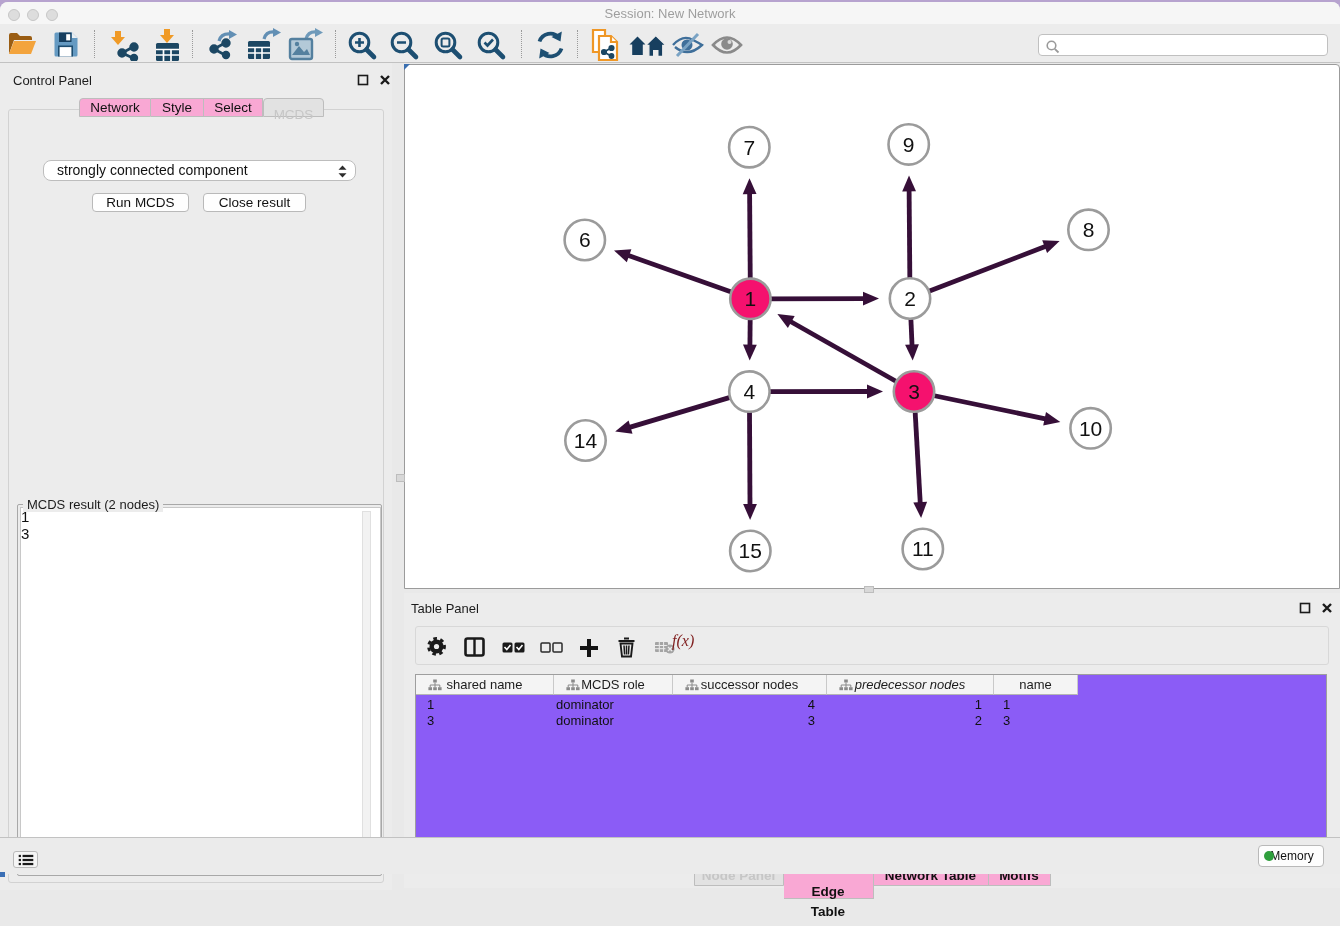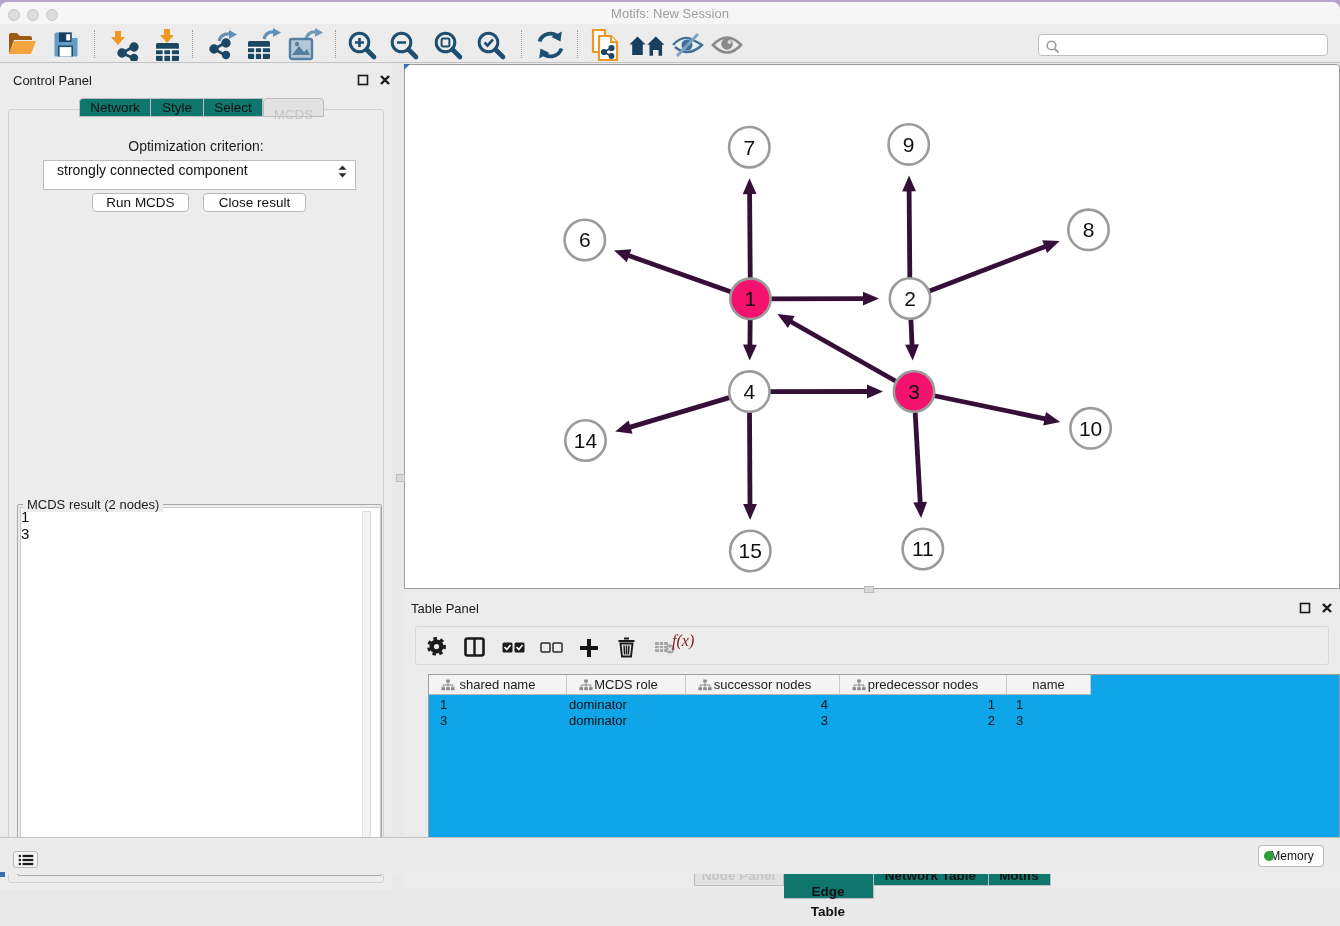--- a/index.html
+++ b/index.html
@@ -22,29 +22,29 @@
 #search { position:absolute; left:1038px; top:10px; width:290px; height:22px;
   background:#fff; border:1px solid #c0c0c0; border-radius:4px; }
 #search svg { position:absolute; left:6px; top:4px; }
 
 #cp { position:absolute; left:0; top:61px; width:392px; height:827px; background:#ececec; }
 #cp-title { position:absolute; left:13px; top:10px; font-size:13px; color:#1c1c1c; }
 .panelbtns { position:absolute; top:11px; }
 #cp-pane { position:absolute; left:8px; top:46px; width:376px; height:774px;
   background:#ececec; border:1px solid #d2d2d2; border-radius:3px; }
 .tabrow { position:absolute; display:flex; }
-.tab { height:19px; border:1px solid #bdbdbd; border-left:none; background:#0f766e;
+.tab { height:19px; border:1px solid #bdbdbd; border-left:none; background:#f9a8d4;
   color:#111; font-size:13.5px; text-align:center; line-height:18px; padding:0 8px; }
 .tab.first { border-left:1px solid #bdbdbd; border-radius:4px 0 0 0; }
 .tab.sel { background:#e2e2e2; color:#c6c6c6; border-radius:4px 4px 0 0;
   border-left:1px solid #bdbdbd; }
 .btn { position:absolute; background:#fefefe; border:1px solid #b9b9b9;
   border-radius:4px; font-size:13.5px; color:#111; text-align:center; }
-#combo { position:absolute; left:43px; top:97px; width:313px; height:30px;
-  background:#fff; border:1px solid #bdbdbd; border-radius:0;
+#combo { position:absolute; left:43px; top:97px; width:313px; height:21px;
+  background:#fff; border:1px solid #bdbdbd; border-radius:8px;
   font-size:14px; color:#111; line-height:19px; padding-left:13px; }
 #mcds-group { position:absolute; left:17px; top:441px; width:365px; height:372px;
   border:1px solid #a8a8a8; border-radius:2px; }
 #mcds-label { position:absolute; left:5px; top:-8px; background:#ececec; z-index:3;
   padding:0 4px; font-size:13px; color:#1c1c1c; }
 #mcds-inner { position:absolute; left:2px; top:2px; width:361px; height:366px;
   background:#fff; border:1px solid #c8c8c8; font-size:15px; color:#111;
   padding:1px 0 0 0px; line-height:16.5px; }
 #mcds-scroll { position:absolute; right:9px; top:3px; width:9px; height:362px;
   background:#f2f2f2; border:1px solid #e0e0e0; }
@@ -57,22 +57,22 @@
 #nw-title .t { position:absolute; width:100%; text-align:center; top:3px;
   font-size:13px; font-weight:700; color:#1c1c1c; }
 .mac { position:absolute; top:5px; width:13px; height:13px; border-radius:50%; }
 .mac svg { display:block; }
 #nw-canvas { position:absolute; left:0; top:22px; width:934px; height:502px; background:#fff; }
 
 #tp { position:absolute; left:404px; top:591px; width:936px; height:295px; background:#ececec; }
 #tp-title { position:absolute; left:7px; top:8px; font-size:13px; color:#1c1c1c; }
 #tp-tools { position:absolute; left:11px; top:33px; width:914px; height:39px;
   background:#ececec; border:1px solid #d8d8d8; border-radius:3px; }
-#tbl { position:absolute; left:24px; top:81px; width:912px; height:185px;
-  background:#0ea5e9; border:1px solid #9e9e9e; font-size:13px; color:#111; }
+#tbl { position:absolute; left:11px; top:81px; width:912px; height:185px;
+  background:#8b5cf6; border:1px solid #9e9e9e; font-size:13px; color:#111; }
 .th { position:absolute; top:0; height:20px; background:#f4f4f4;
   border-right:1px solid #c9c9c9; border-bottom:1px solid #b5b5b5;
   text-align:center; line-height:20px; font-size:13px; color:#1c1c1c; }
 .sorti { position:absolute; left:12px; top:4px; }
 .td { position:absolute; height:16px; line-height:16px; font-size:13px; }
 .bt-tabs { position:absolute; top:272px; left:0; width:936px; text-align:center; }
 .bt-tabs .tab { padding:0 9px; font-weight:bold; }
 
 #status { position:absolute; left:0; top:835px; width:1340px; height:37px;
   background:#ebebeb; border-top:1px solid #c2c2c2; }
@@ -84,21 +84,21 @@
 #membtn i { position:absolute; left:5px; top:5px; width:10px; height:10px;
   border-radius:50%; background:#2e9e3c; }
 </style>
 </head>
 <body>
 <div id="win">
   <div id="titlebar">
     <div class="tl" style="left:8px;"></div>
     <div class="tl" style="left:27px;"></div>
     <div class="tl" style="left:46px;"></div>
-    <div id="apptitle">Motifs: New Session</div>
+    <div id="apptitle">Session: New Network</div>
   </div>
   <div id="toolbar">
     <svg class="ticon" style="left:6px; top:6px;" width="32" height="28" viewBox="0 0 32 28">
       <path d="M3 24 L3 5 Q3 3 5 3 L11 3 L14 6 L24 6 Q26 6 26 8 L26 10 L8 10 Z" fill="#9a5d13"></path>
       <path d="M8 11 L30 11 L25 24 L3 24 Z" fill="#f3a43d"></path>
     </svg>
     <svg class="ticon" style="left:51px; top:5px;" width="28" height="28" viewBox="0 0 28 28">
       <path d="M3.5 5 Q3.5 3.5 5 3.5 L21 3.5 L26.5 9 L26.5 26 Q26.5 27.5 25 27.5 L5 27.5 Q3.5 27.5 3.5 26 Z" fill="#659ac2"></path>
       <path d="M21 3.5 L26.5 9 L21 9 Z" fill="#e9eef2"></path>
       <rect x="8" y="3.5" width="12.5" height="9.5" fill="#173f5f"></rect>
@@ -227,21 +227,20 @@
       <rect x="1.5" y="1.5" width="9" height="9" stroke="#1a1a1a" stroke-width="1.6" fill="none"></rect>
       <path d="M24 2 L32 10 M32 2 L24 10" stroke="#1a1a1a" stroke-width="2.4"></path>
     </svg>
     <div id="cp-pane"></div>
     <div class="tabrow" style="left:79px; top:35px;">
       <div class="tab first" style="width:72px; padding:0;">Network</div>
       <div class="tab" style="width:53px; padding:0;">Style</div>
       <div class="tab" style="width:59px; padding:0;">Select</div>
       <div class="tab sel" style="width:61px; padding:7px;">MCDS</div>
     </div>
-    <div class="abs" style="left:0; top:75px; width:392px; text-align:center; font-size:14px; color:#1c1c1c;">Optimization criterion:</div>
     <div id="combo">strongly connected component
       <svg style="position:absolute; right:7px; top:3px;" width="11" height="15" viewBox="0 0 11 15">
         <path d="M1.5 5.8 L5.5 1.4 L9.5 5.8 Z M1.5 9.2 L5.5 13.6 L9.5 9.2 Z" fill="#2c2c2c"></path>
       </svg>
     </div>
     <div class="btn" style="left:92px; top:130px; width:97px; height:19px; line-height:17px;">Run MCDS</div>
     <div class="btn" style="left:203px; top:130px; width:103px; height:19px; line-height:17px;">Close result</div>
     <div id="mcds-group">
       <div id="mcds-label">MCDS result (2 nodes)</div>
       <div id="mcds-inner">1<br>3
@@ -385,21 +384,21 @@
           </svg>MCDS role</div>
       <div class="th" style="left:257px; width:154px;"><svg class="sorti" width="14" height="12" viewBox="0 0 14 12">
             <g fill="#8a8a8a">
               <rect x="5.2" y="0.5" width="3.6" height="3"></rect>
               <rect x="0.4" y="8.2" width="3.6" height="3"></rect>
               <rect x="5.2" y="8.2" width="3.6" height="3"></rect>
               <rect x="10" y="8.2" width="3.6" height="3"></rect>
             </g>
             <path d="M7 3.5 L7 6 M2.2 6 L11.8 6 M2.2 6 L2.2 8.2 M7 6 L7 8.2 M11.8 6 L11.8 8.2" stroke="#8a8a8a" stroke-width="1" fill="none"></path>
           </svg>successor nodes</div>
-      <div class="th" style="left:411px; width:167px;"><svg class="sorti" width="14" height="12" viewBox="0 0 14 12">
+      <div class="th" style="left:411px; width:167px;font-style:italic;"><svg class="sorti" width="14" height="12" viewBox="0 0 14 12">
             <g fill="#8a8a8a">
               <rect x="5.2" y="0.5" width="3.6" height="3"></rect>
               <rect x="0.4" y="8.2" width="3.6" height="3"></rect>
               <rect x="5.2" y="8.2" width="3.6" height="3"></rect>
               <rect x="10" y="8.2" width="3.6" height="3"></rect>
             </g>
             <path d="M7 3.5 L7 6 M2.2 6 L11.8 6 M2.2 6 L2.2 8.2 M7 6 L7 8.2 M11.8 6 L11.8 8.2" stroke="#8a8a8a" stroke-width="1" fill="none"></path>
           </svg>predecessor nodes</div>
       <div class="th" style="left:578px; width:84px;">name</div>
       <div class="td" style="left:11px; top:22px;">1</div>

